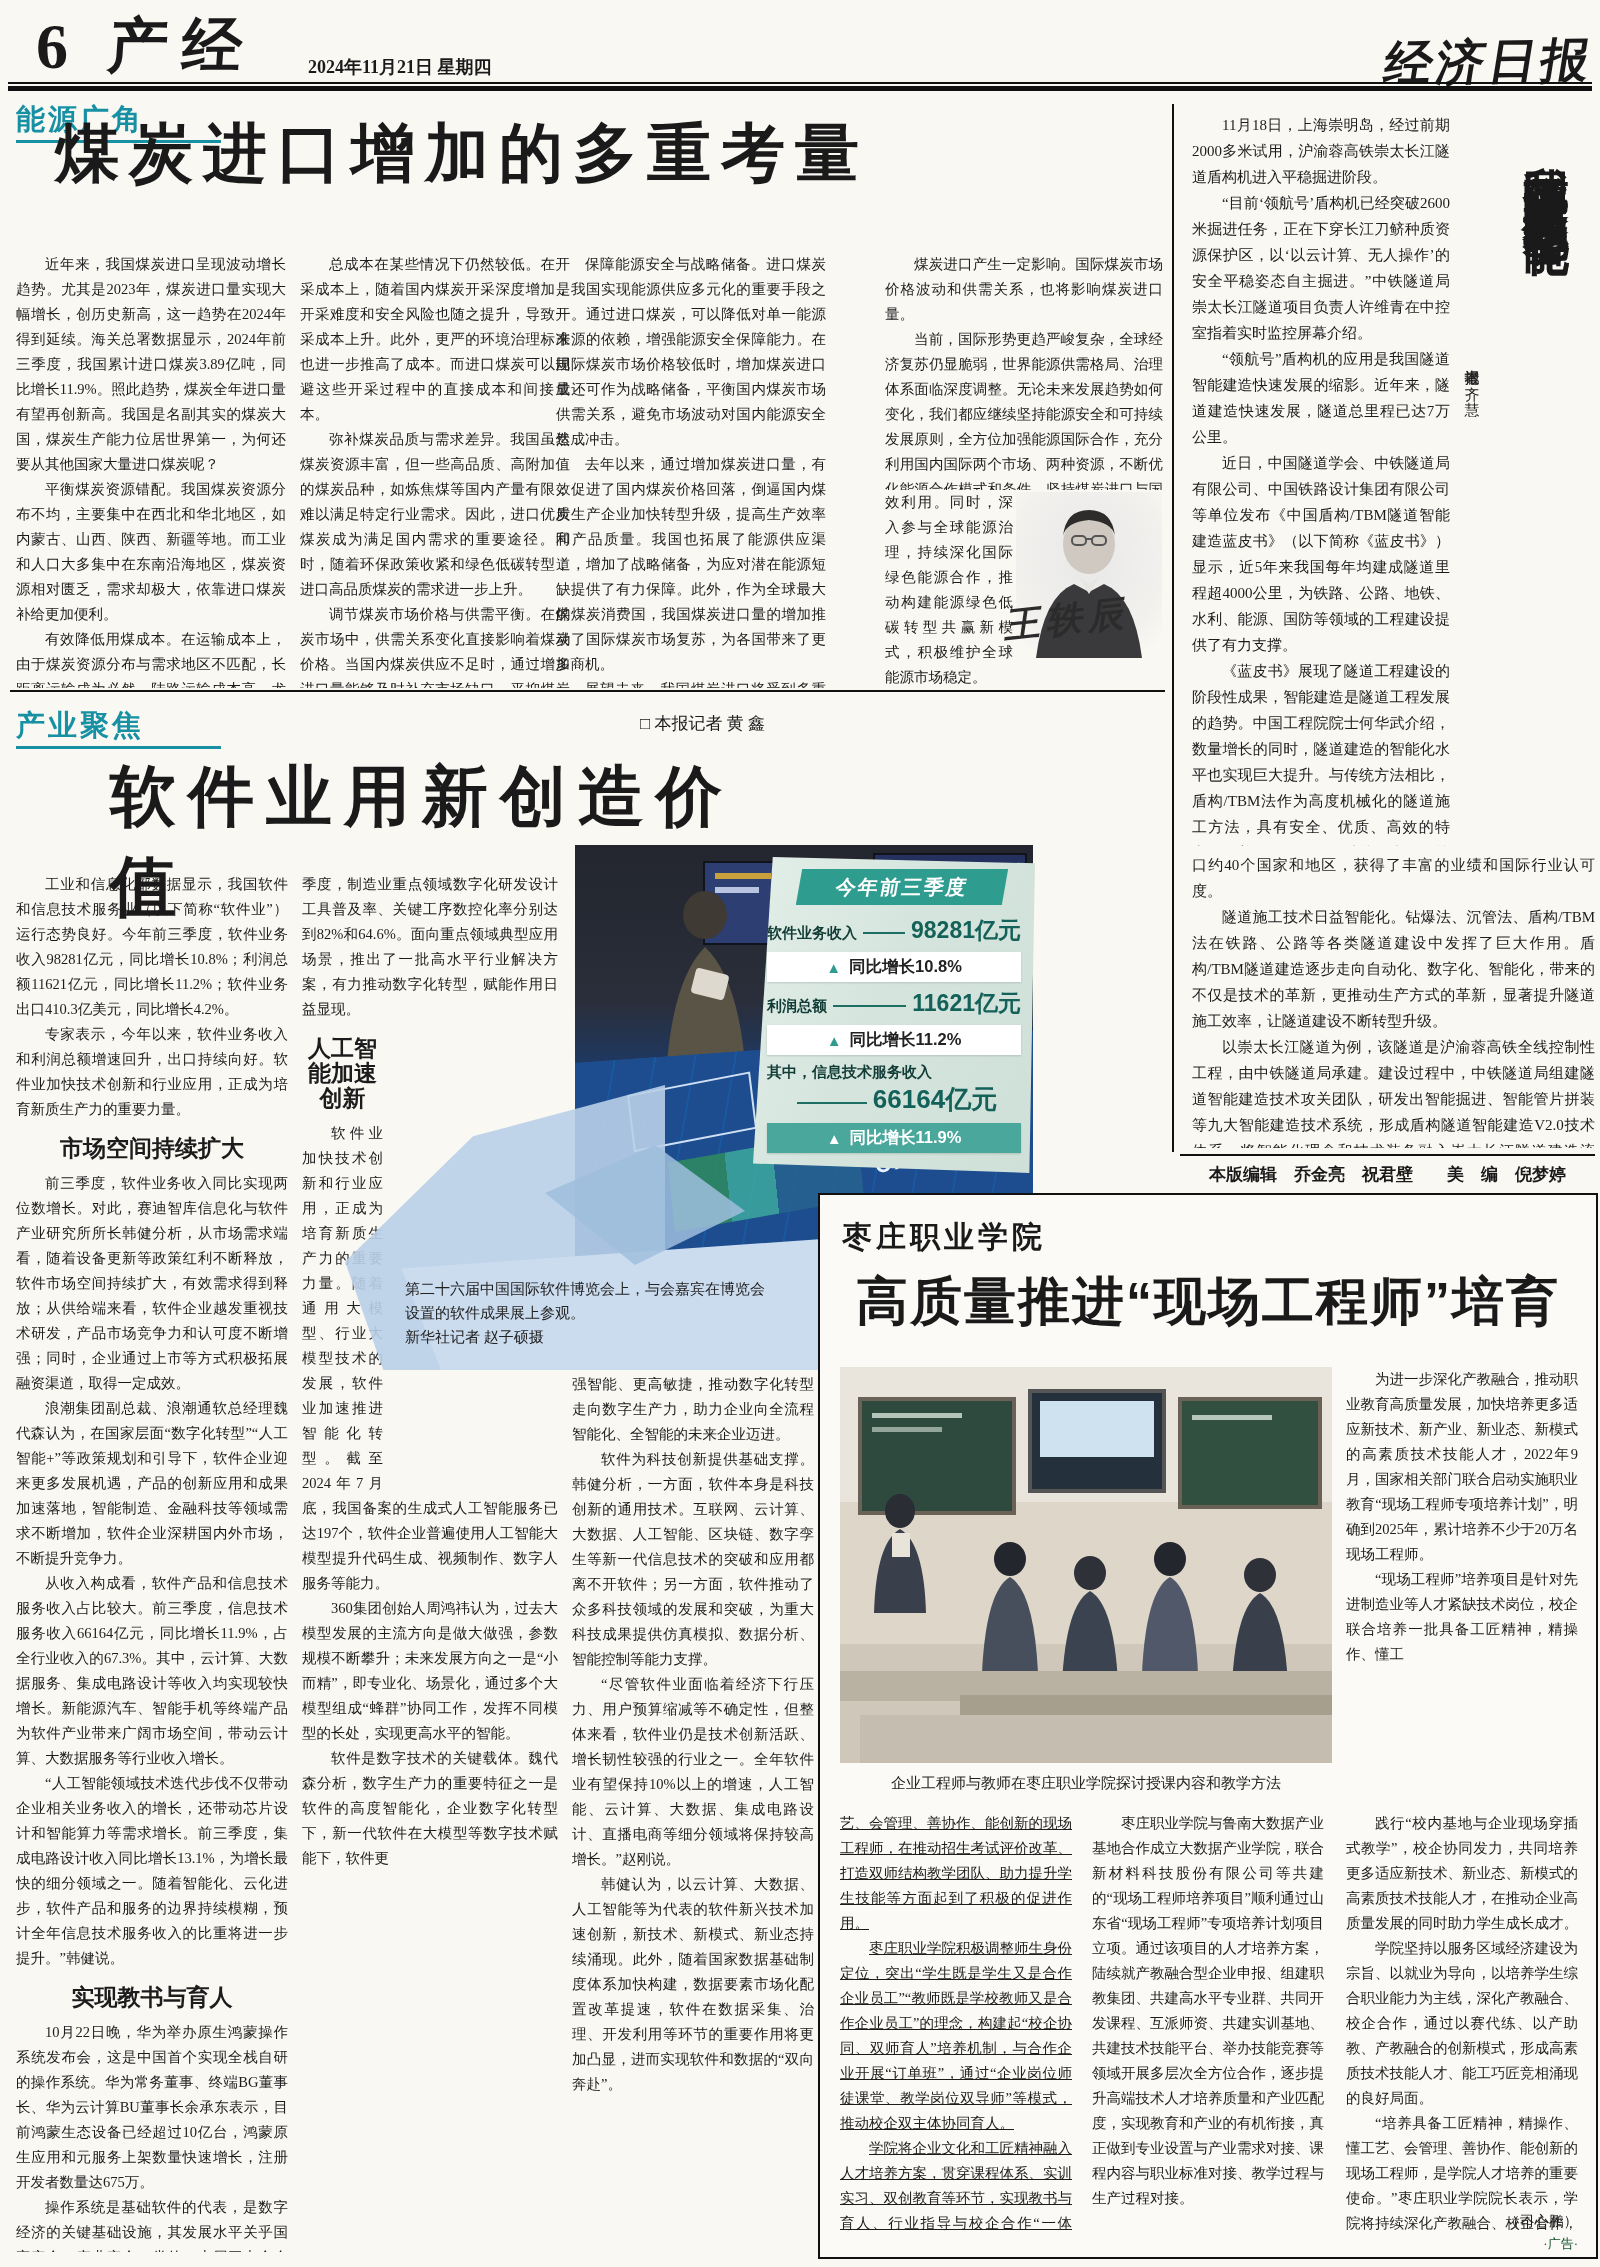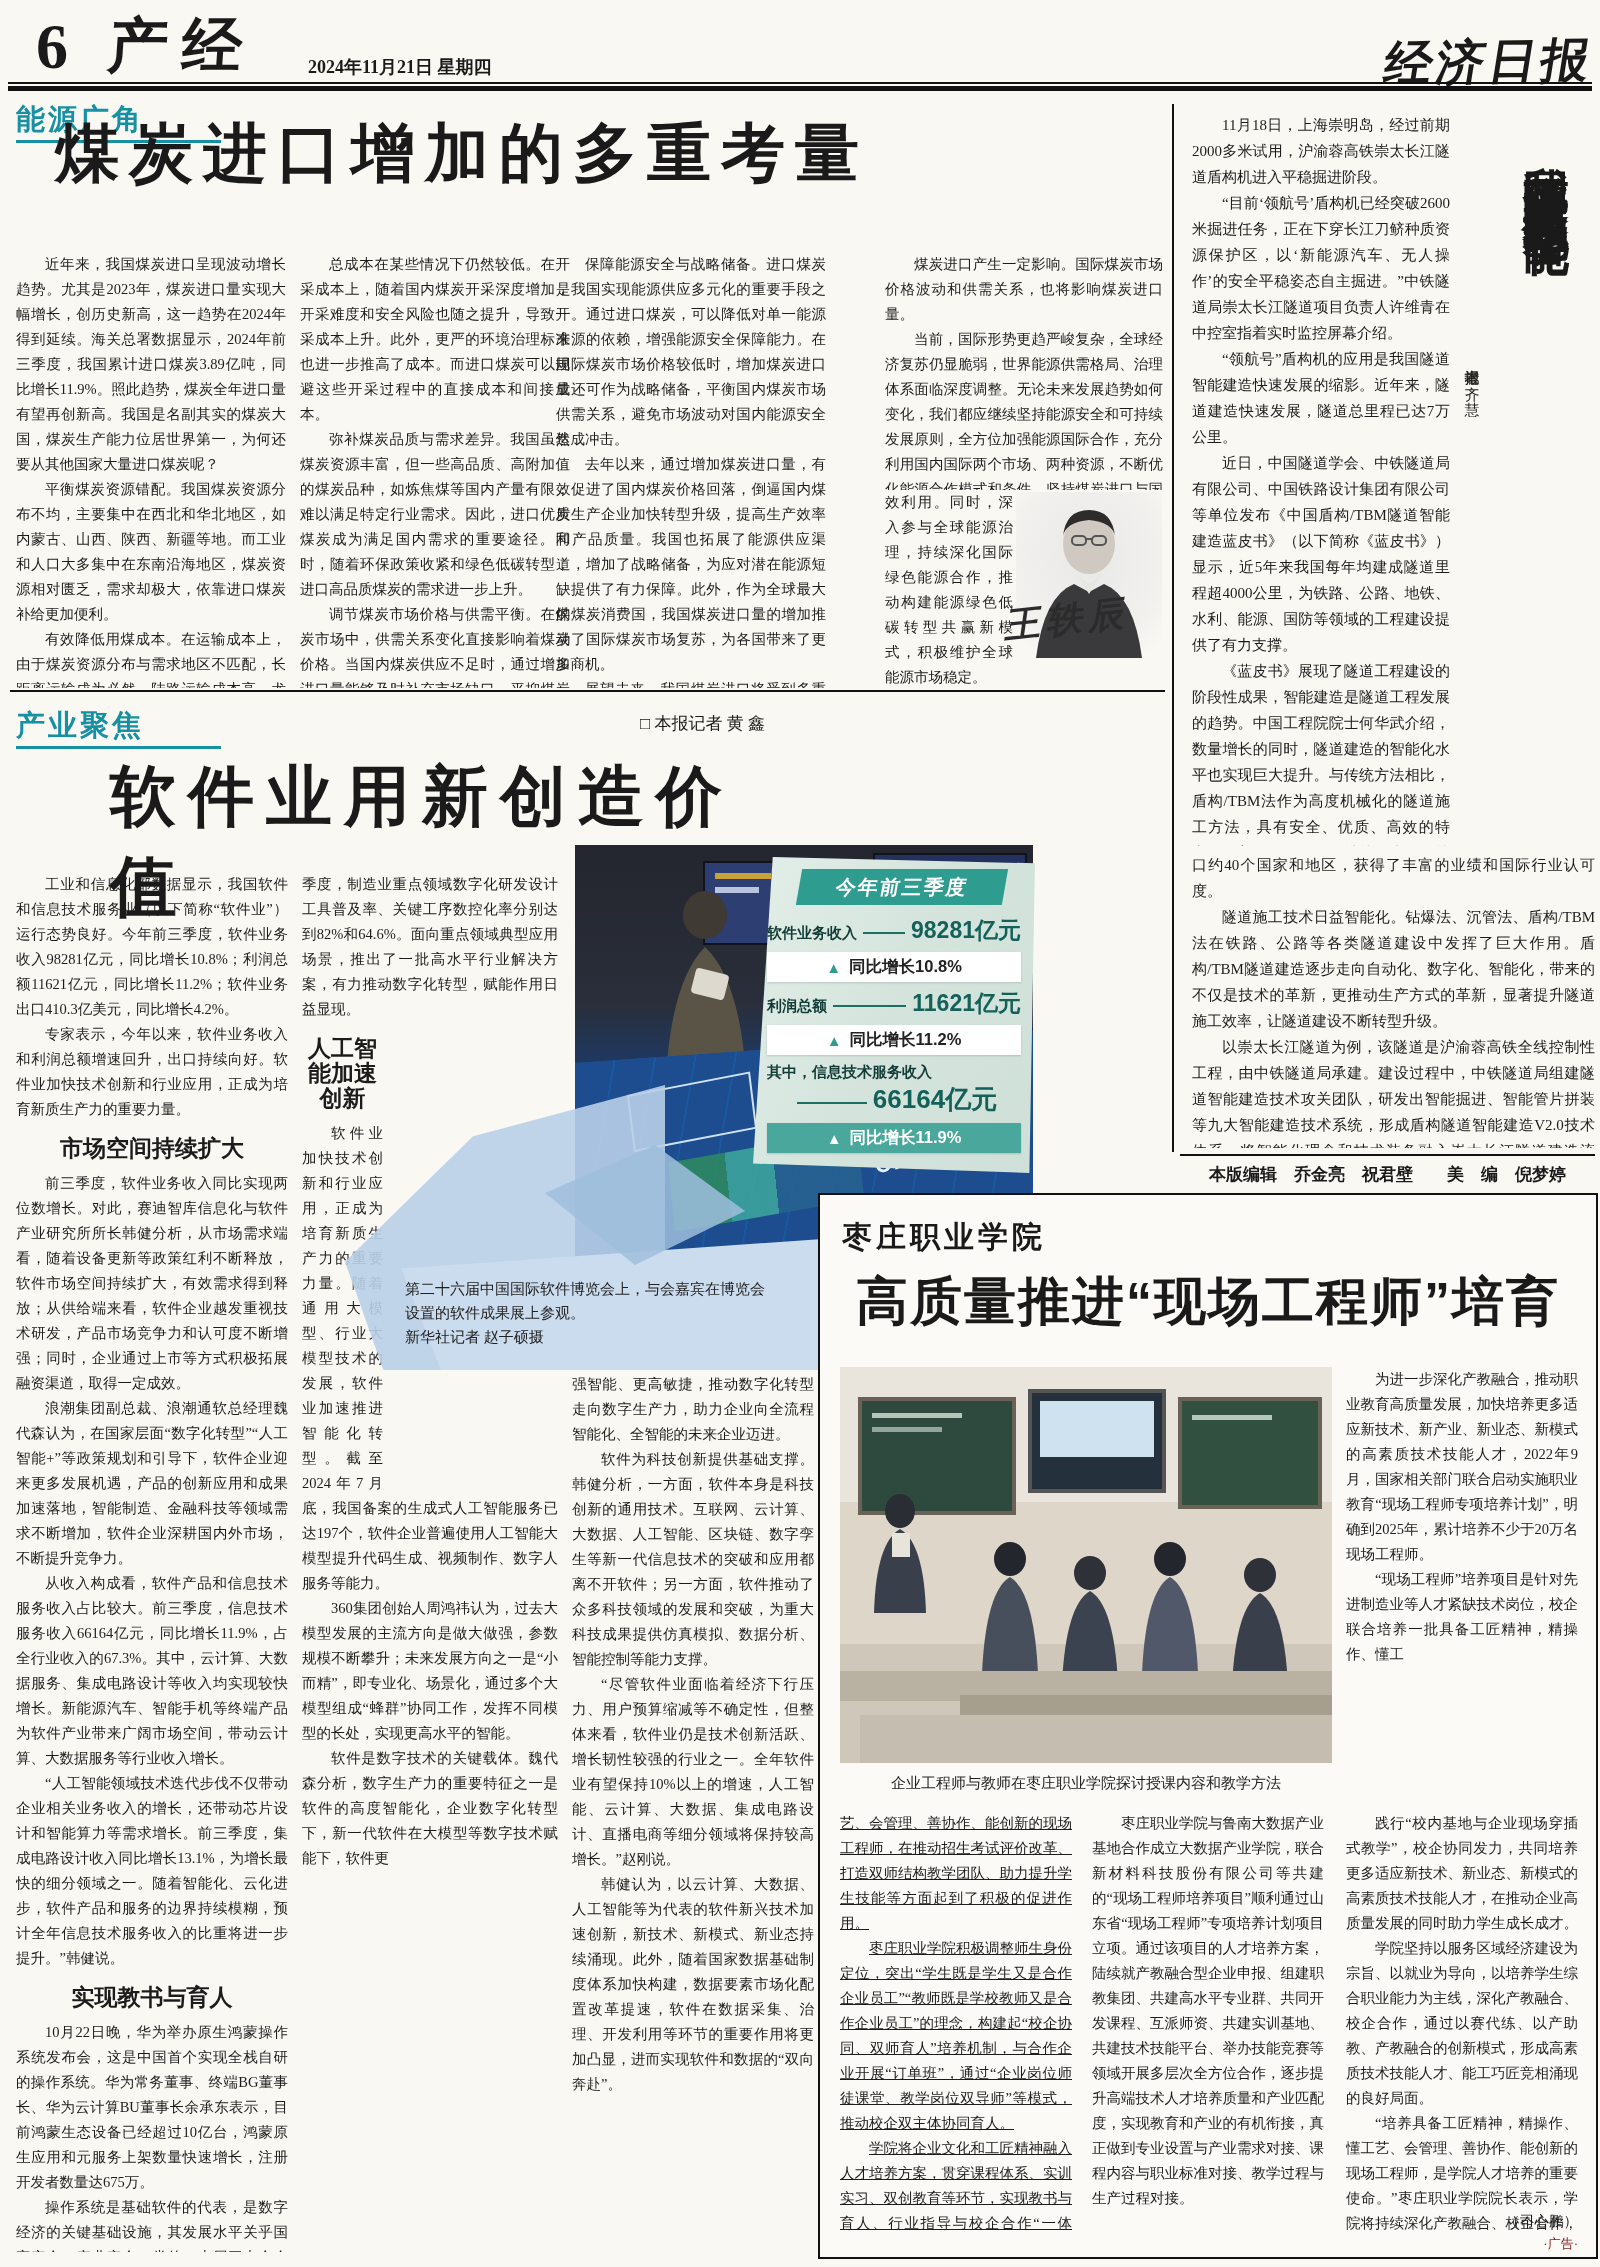--- a/index.html
+++ b/index.html
@@ -90,21 +90,21 @@
     </svg>
   </div>
   <div class="abs" style="left:1004px;top:592px;width:190px;height:70px;font-size:36px;font-style:italic;font-weight:bold;color:#2b2b2b;transform:rotate(-6deg);letter-spacing:6px;">王轶辰</div>
 
   <div class="abs rule" style="left:10px;top:690px;width:1155px;height:2px;"></div>
 
   <div class="abs rule" style="left:1172px;top:104px;width:2px;height:1048px;"></div>
 
   <div class="abs col" style="left:1192px;top:112px;width:258px;height:734px;font-size:15px;line-height:26px;">
     <p>11月18日，上海崇明岛，经过前期2000多米试用，沪渝蓉高铁崇太长江隧道盾构机进入平稳掘进阶段。</p>
-    <p>“目前‘领航号’盾构机已经突破2600米掘进任务，正在下穿长江刀鲚种质资源保护区，以‘新能源汽车、无人操作’的安全平稳姿态自主掘进。”中铁隧道局崇太长江隧道项目负责人许维青在中控室指着实时监控屏幕介绍。</p>
+    <p>“目前‘领航号’盾构机已经突破2600米掘进任务，正在下穿长江刀鲚种质资源保护区，以‘以云计算、无人操作’的安全平稳姿态自主掘进。”中铁隧道局崇太长江隧道项目负责人许维青在中控室指着实时监控屏幕介绍。</p>
     <p>“领航号”盾构机的应用是我国隧道智能建造快速发展的缩影。近年来，隧道建造快速发展，隧道总里程已达7万公里。</p>
     <p>近日，中国隧道学会、中铁隧道局有限公司、中国铁路设计集团有限公司等单位发布《中国盾构/TBM隧道智能建造蓝皮书》（以下简称《蓝皮书》）显示，近5年来我国每年均建成隧道里程超4000公里，为铁路、公路、地铁、水利、能源、国防等领域的工程建设提供了有力支撑。</p>
     <p>《蓝皮书》展现了隧道工程建设的阶段性成果，智能建造是隧道工程发展的趋势。中国工程院院士何华武介绍，数量增长的同时，隧道建造的智能化水平也实现巨大提升。与传统方法相比，盾构/TBM法作为高度机械化的隧道施工方法，具有安全、优质、高效的特点。随着人工智能、云计算、大数据等新一代信息技术快速发展，盾构/TBM隧道建造逐步走向数据化、智能化。</p>
 
   </div>
 
   <div class="abs vertical sans" style="left:1497px;top:130px;height:716px;font-size:46px;font-weight:900;line-height:100px;letter-spacing:5px;">我国隧道建造迈入数字化智能化</div>
   <div class="abs vertical" style="left:1462px;top:358px;height:190px;font-size:15px;color:#222;">本报记者 齐 慧</div>
 
   <div class="abs col" style="left:1192px;top:852px;width:403px;height:296px;font-size:15px;line-height:26px;">
@@ -266,16 +266,16 @@
     </div>
     <div class="abs col" style="left:272px;top:616px;width:232px;height:424px;">
       <p>枣庄职业学院与鲁南大数据产业基地合作成立大数据产业学院，联合新材料科技股份有限公司等共建的“现场工程师培养项目”顺利通过山东省“现场工程师”专项培养计划项目立项。通过该项目的人才培养方案，陆续就产教融合型企业申报、组建职教集团、共建高水平专业群、共同开发课程、互派师资、共建实训基地、共建技术技能平台、举办技能竞赛等领域开展多层次全方位合作，逐步提升高端技术人才培养质量和产业匹配度，实现教育和产业的有机衔接，真正做到专业设置与产业需求对接、课程内容与职业标准对接、教学过程与生产过程对接。</p>
     </div>
     <div class="abs col" style="left:526px;top:616px;width:232px;height:424px;">
       <p>践行“校内基地与企业现场穿插式教学”，校企协同发力，共同培养更多适应新技术、新业态、新模式的高素质技术技能人才，在推动企业高质量发展的同时助力学生成长成才。</p>
       <p>学院坚持以服务区域经济建设为宗旨、以就业为导向，以培养学生综合职业能力为主线，深化产教融合、校企合作，通过以赛代练、以产助教、产教融合的创新模式，形成高素质技术技能人才、能工巧匠竞相涌现的良好局面。</p>
       <p>“培养具备工匠精神，精操作、懂工艺、会管理、善协作、能创新的现场工程师，是学院人才培养的重要使命。”枣庄职业学院院长表示，学院将持续深化产教融合、校企合作，为区域经济社会高质量发展培养更多高素质现场工程师。</p>
     </div>
     <div class="abs" style="right:18px;bottom:26px;font-size:14.5px;">（司心鹏）</div>
-    <div class="abs" style="right:18px;bottom:4px;font-size:13px;color:#7f1d1d;">·广告·</div>
+    <div class="abs" style="right:18px;bottom:4px;font-size:13px;color:#14532d;">·广告·</div>
   </div>
 
 </div>
 
 </body></html>

